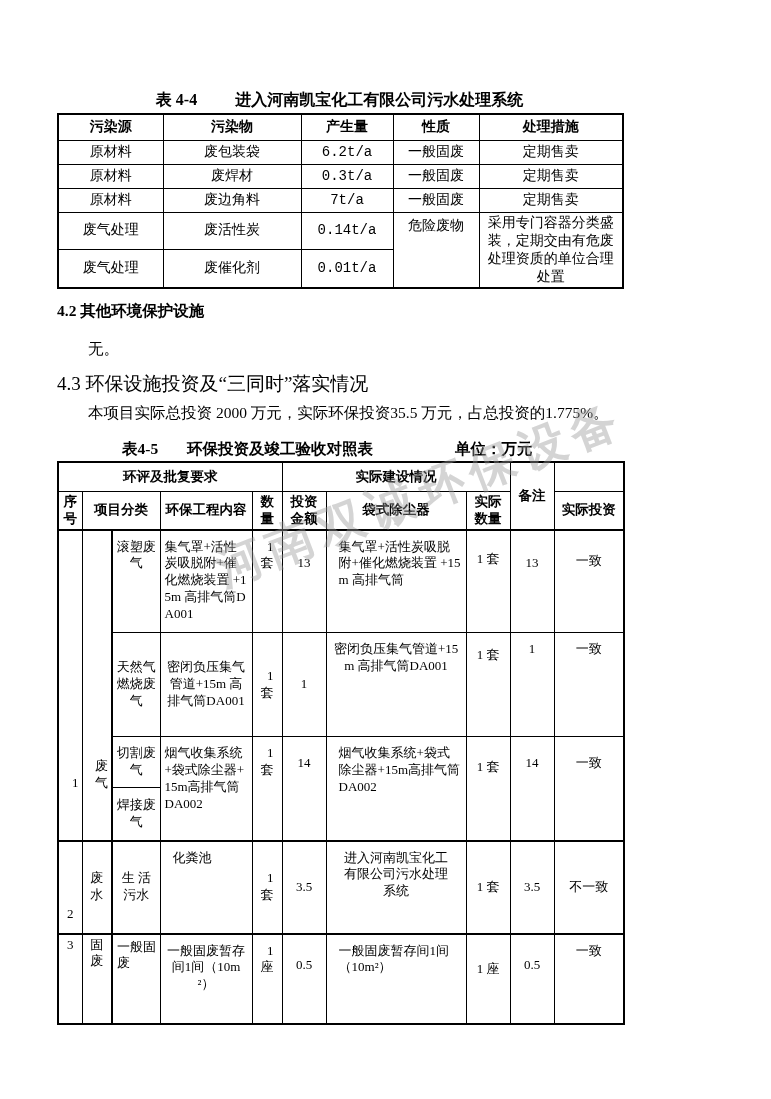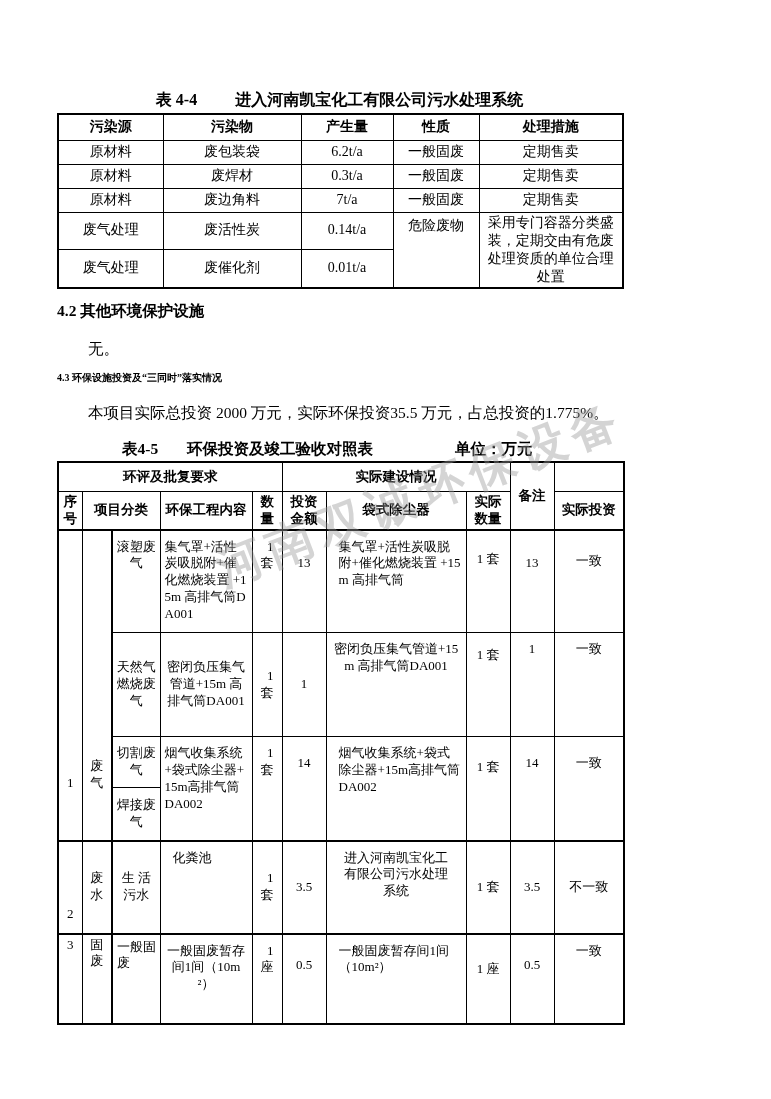--- a/index.html
+++ b/index.html
@@ -10,43 +10,43 @@
   
   table{border-collapse:collapse;table-layout:fixed;}
   td,th{border:1px solid #000;text-align:center;vertical-align:middle;
         padding:1px 3px;font-size:13.5px;line-height:1.3;word-break:break-all;}
   th{font-weight:bold;}
   
   .t44-caption{position:absolute;left:57px;top:90px;width:565px;text-align:center;
                font-weight:bold;font-size:16px;}
   .t44-caption .lbl{margin-right:34px;font-family:Liberation Serif, serif;}
   #table44{position:absolute;left:57px;top:113px;width:565px;border:2px solid #000;}
-  #table44 td{font-size:14px;}
+  #table44 td{font-size:14px;font-family:Liberation Mono, monospace;}
   #table44 th{font-size:14px;}
   
   .h42{position:absolute;left:57px;top:301px;font-size:15.5px;font-weight:bold;}
   .p42{position:absolute;left:88px;top:339px;font-size:15.5px;}
-  .h43{position:absolute;left:57px;top:371px;font-size:10px;font-weight:bold;}
+  .h43{position:absolute;left:57px;top:371px;font-size:19px;font-weight:normal;}
   .p43{position:absolute;left:88px;top:403px;font-size:15.5px;}
   
   .t45-caption{position:absolute;left:57px;top:439px;width:566px;height:20px;
                font-weight:bold;font-size:15.5px;text-align:center;}
   .t45-caption .lbl{position:absolute;left:65px;}
   .t45-caption .ttl{position:absolute;left:130px;}
   .t45-caption .unit{position:absolute;left:398px;}
   
   #table45{position:absolute;left:57px;top:461px;width:566px;border:2px solid #000;}
   #table45 td{font-size:13px;}
   #table45 th{font-size:13.5px;}
   .hrow2 th{border-bottom:2px solid #000;}
   .bt2{border-top:2px solid #000;}
   .bl2{border-left:2px solid #000;}
   .vt{vertical-align:top;padding-top:8px;}
   .vb{vertical-align:bottom;padding-bottom:10px;}
-  .vb-deep{vertical-align:bottom;padding-bottom:48px;}
+  .vb-deep{vertical-align:bottom;padding-bottom:48px;text-align:right;}
   .tl{text-align:left;padding-left:12px;}
   .tl2{text-align:left;padding-left:4px;}
   .qty-narrow{padding-left:8px;padding-right:8px;text-align:right;}
   
   .watermark{
     position:absolute;left:218px;top:540px;z-index:5;pointer-events:none;
     font-size:47px;font-weight:bold;letter-spacing:7px;white-space:nowrap;
     color:#9a9a9a;opacity:0.42;transform:rotate(-21deg);transform-origin:0 50%;
   }
   

